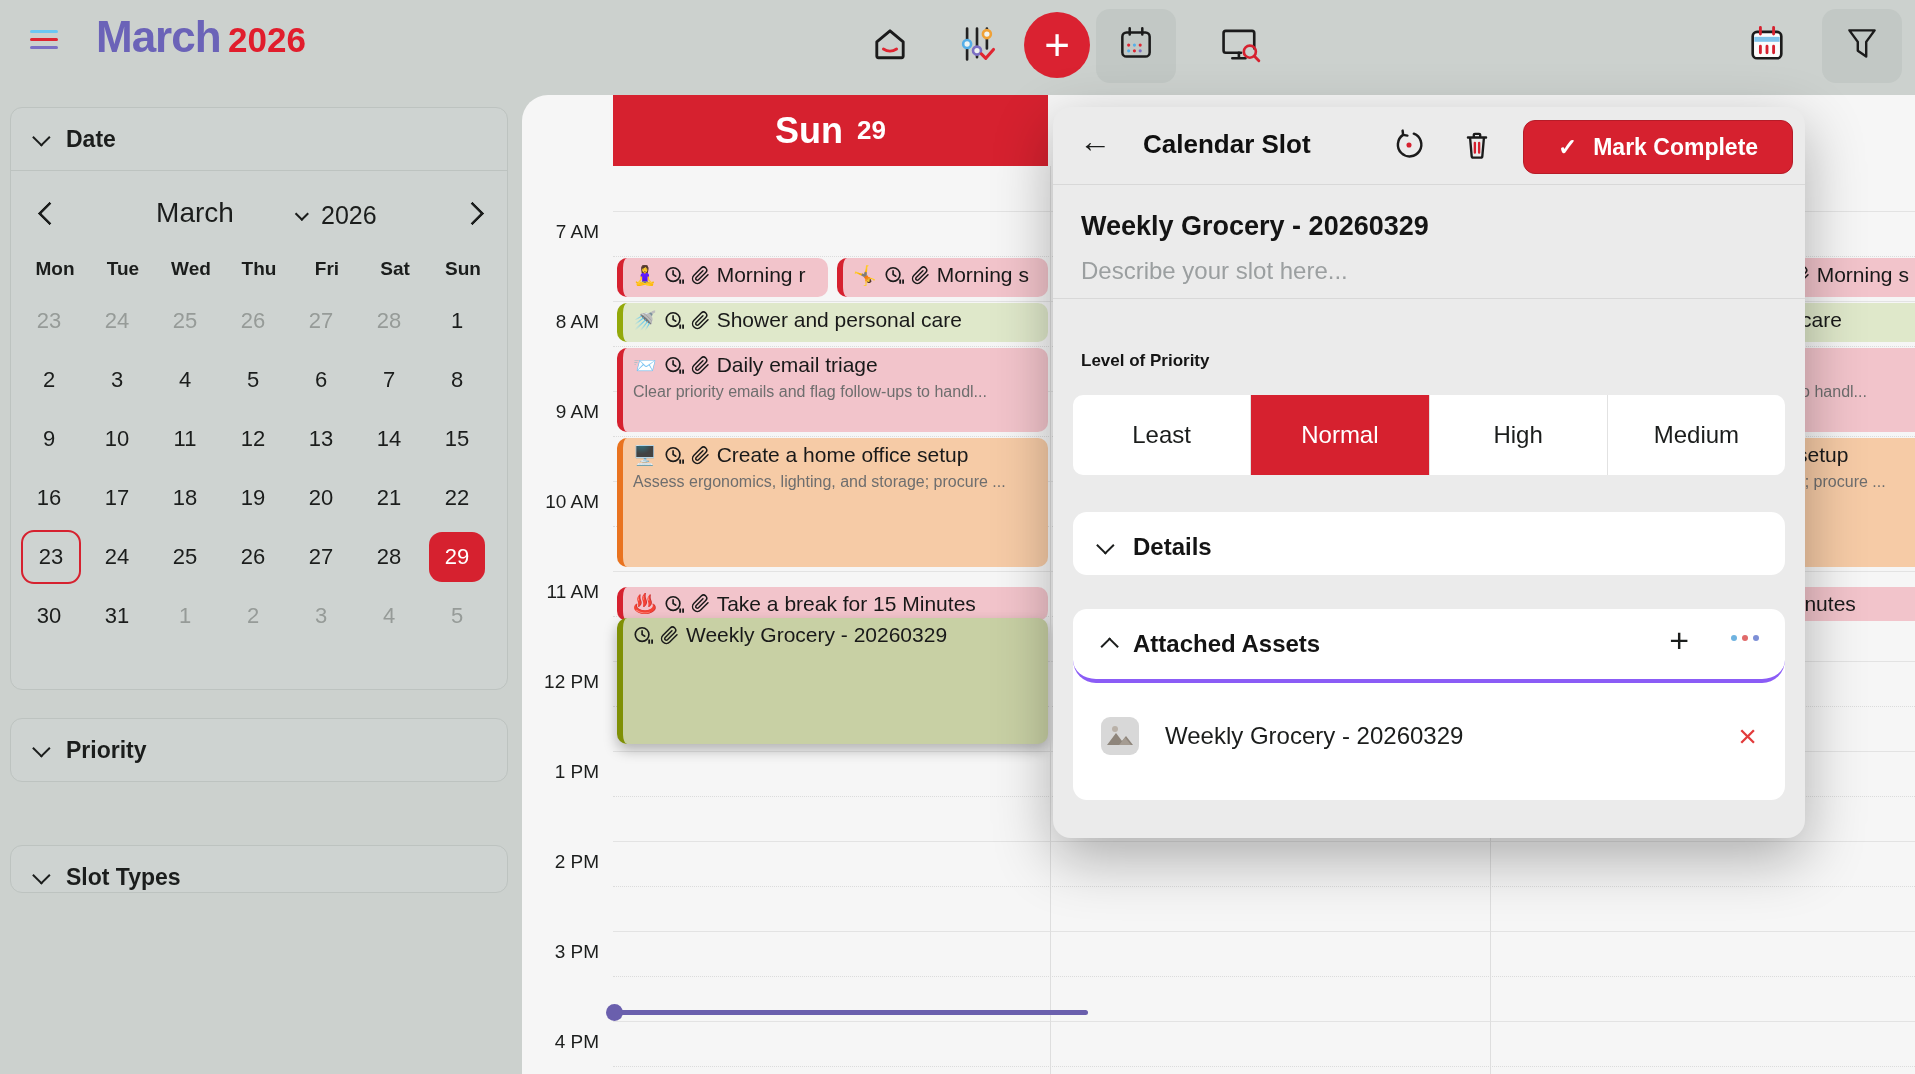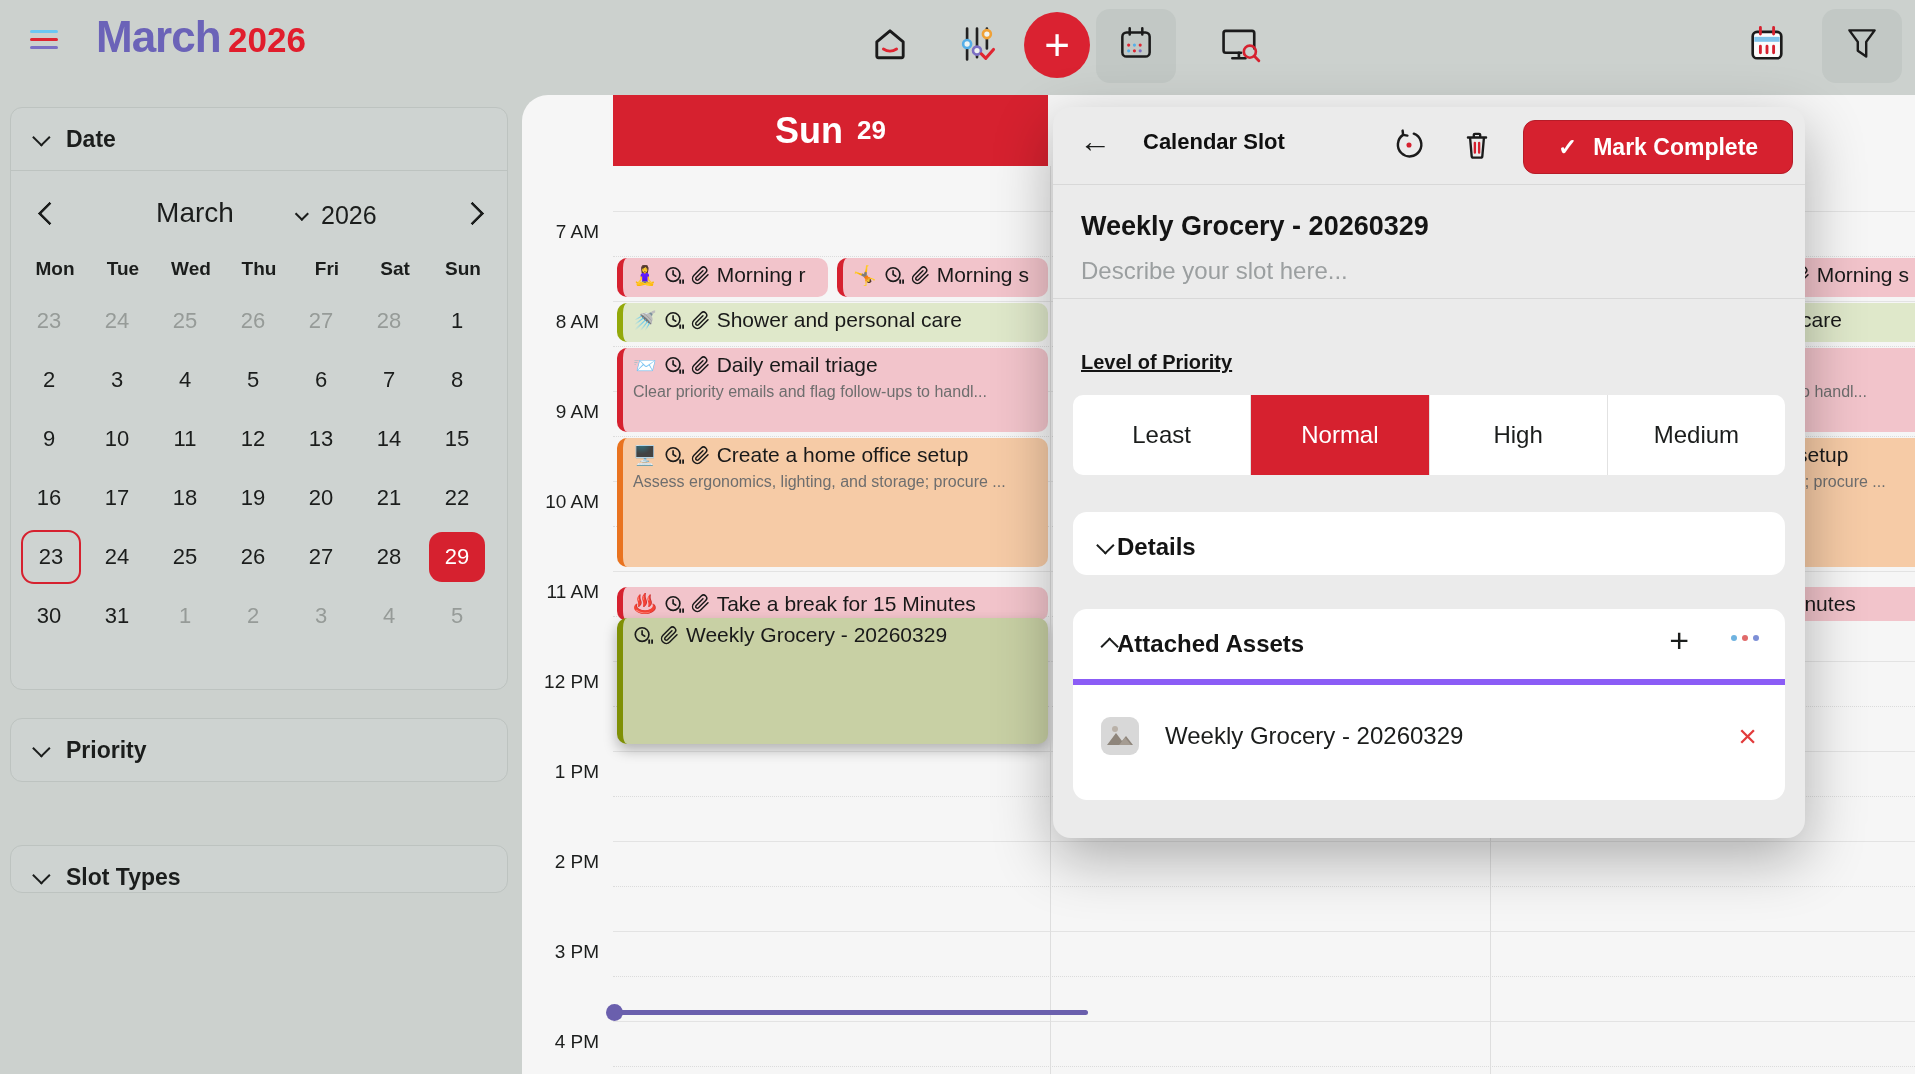--- a/index.html
+++ b/index.html
@@ -73,41 +73,41 @@
   .ev-desc.wrap{white-space:normal;}
   .evicon svg{display:block;}
   .nowline{position:absolute;left:88px;top:915px;width:478px;height:5px;background:#6a5fad;border-radius:3px;}
   .nowline i{position:absolute;left:-4px;top:-6px;width:17px;height:17px;border-radius:50%;background:#6a5fad;}
 
   
   .popup{position:absolute;left:1053px;top:107px;width:752px;height:731px;background:#ebebeb;border-radius:18px;
     box-shadow:0 20px 60px rgba(0,0,0,.30);z-index:50;}
   .pop-head{position:relative;height:77px;border-bottom:1px solid #d8d8d8;}
   .pop-back{position:absolute;left:26px;top:16px;font-size:32px;color:#1b1d1c;cursor:pointer;}
-  .pop-title{position:absolute;left:90px;top:22px;font-size:22px;font-weight:bold;color:#101010;}
+  .pop-title{position:absolute;left:90px;top:22px;font-size:26px;font-weight:bold;color:#101010;}
   .pop-ic{position:absolute;top:22px;cursor:pointer;}
   .mark-btn{position:absolute;right:12px;top:13px;width:268px;height:52px;background:#d6212f;border:1px solid #b61c28;
     border-radius:12px;color:#fff;display:flex;align-items:center;justify-content:center;gap:16px;
     font-size:23px;font-weight:600;cursor:pointer;}
   .pop-evtitle{position:absolute;left:28px;top:104px;font-size:27px;font-weight:bold;color:#141414;}
   .pop-desc{position:absolute;left:28px;top:150px;font-size:24px;color:#9b9fa0;cursor:text;}
   .pop-div{position:absolute;left:0;top:191px;width:100%;border-top:1px solid #d8d8d8;}
-  .pop-pri-label{position:absolute;left:28px;top:244px;font-size:20px;font-weight:600;color:#141414;text-decoration:underline;}
+  .pop-pri-label{position:absolute;left:28px;top:244px;font-size:17px;font-weight:600;color:#141414;}
   .seg{position:absolute;left:20px;top:288px;width:712px;height:80px;background:#fff;border-radius:10px;
     display:flex;overflow:hidden;}
   .seg .opt{flex:1;display:flex;align-items:center;justify-content:center;font-size:24px;color:#1b1d1c;
     border-right:1px solid #e2e2e2;cursor:pointer;}
   .seg .opt:last-child{border-right:none;}
   .seg .opt.sel{background:#d6212f;color:#fff;}
   .subcard{position:absolute;left:20px;width:712px;background:#fff;border-radius:14px;box-sizing:border-box;}
   .details-card{top:405px;height:63px;}
   .assets-card{top:502px;height:191px;}
-  .sub-head{position:relative;display:flex;align-items:center;gap:3px;height:70px;padding:0 28px;
+  .sub-head{position:relative;display:flex;align-items:center;gap:19px;height:70px;padding:0 28px;
     font-size:24px;font-weight:600;color:#141414;}
-  .assets-card .sub-head{border-bottom:6px solid #8b5cf6;}
+  .assets-card .sub-head{border-bottom:4px solid #8b5cf6;border-radius:23px;}
   .asset-plus{position:absolute;right:96px;top:12px;font-size:34px;font-weight:300;color:#1b1d1c;cursor:pointer;}
   .asset-dots{position:absolute;right:26px;top:26px;display:flex;gap:5px;cursor:pointer;}
   .asset-dots i{width:6px;height:6px;border-radius:50%;}
   .asset-row{position:absolute;left:28px;right:28px;top:92px;height:70px;display:flex;align-items:center;gap:26px;}
   .asset-name{flex:1;font-size:24px;color:#1b1d1c;}
   .asset-x{font-size:32px;color:#e23b3b;line-height:1;cursor:pointer;}
   .thumb{width:38px;height:38px;border-radius:9px;background:#d8d8d8;display:flex;align-items:center;justify-content:center;}
 </style>
 </head>
 <body>

